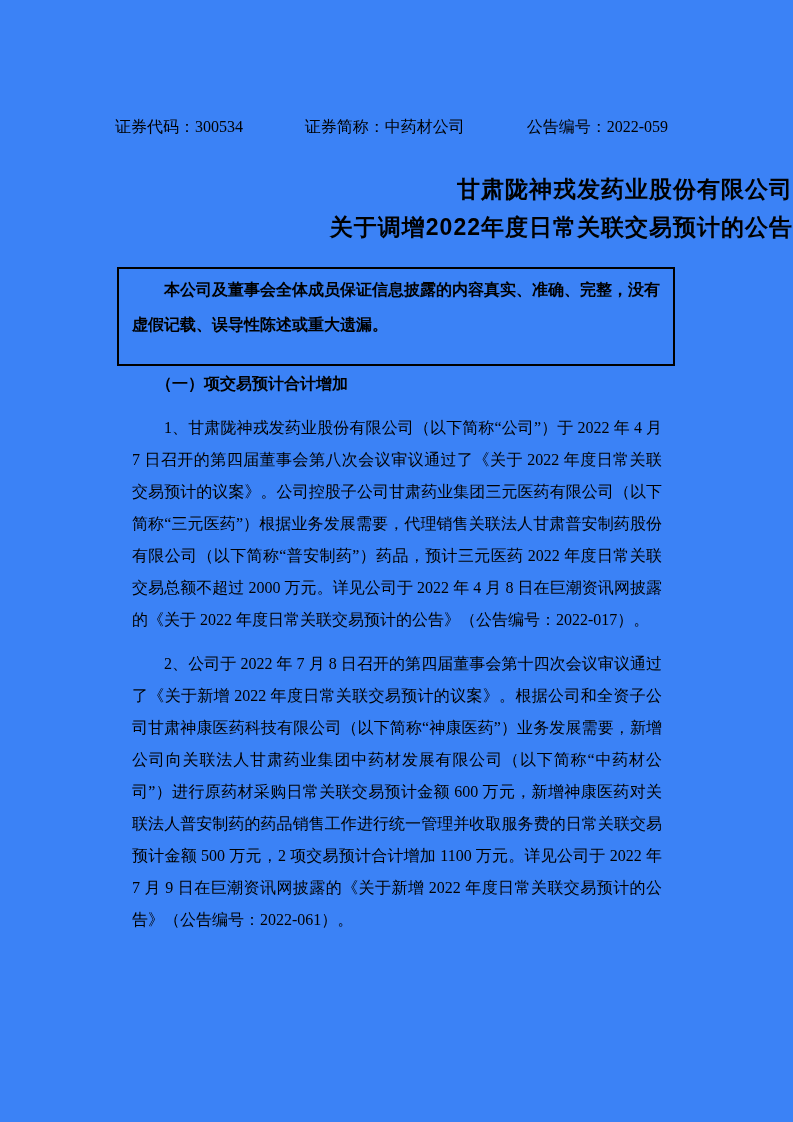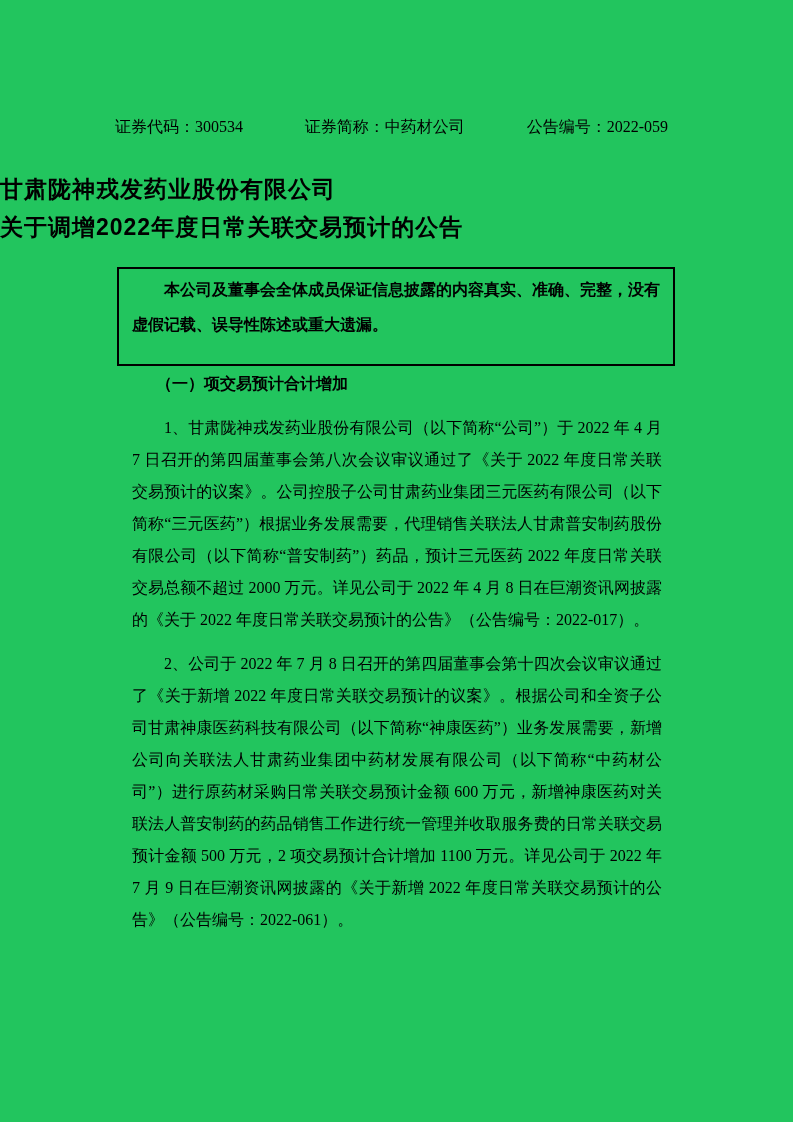--- a/index.html
+++ b/index.html
@@ -4,21 +4,21 @@
 <style>
   html, body {
     margin: 0;
     padding: 0;
     background: #ffffff;
   }
   .page {
     position: relative;
     width: 793px;
     height: 1122px;
-    background: #22c55e;
+    background: #3b82f6;
     color: #000000;
     font-family: "Liberation Serif", "DejaVu Serif", serif;
     overflow: hidden;
   }
   
   .doc-header {
     position: absolute;
     top: 116px;
     left: 115px;
     width: 553px;
@@ -27,21 +27,21 @@
     font-size: 16px;
     line-height: 21px;
     white-space: nowrap;
   }
   
   .doc-title {
     position: absolute;
     top: 170px;
     left: 0;
     width: 100%;
-    text-align: left;
+    text-align: right;
     font-family: "Liberation Sans", "DejaVu Sans", sans-serif;
     font-weight: bold;
     font-size: 23px;
     line-height: 38px;
     letter-spacing: 1px;
   }
   
   .disclaimer-box {
     position: absolute;
     top: 267px;

